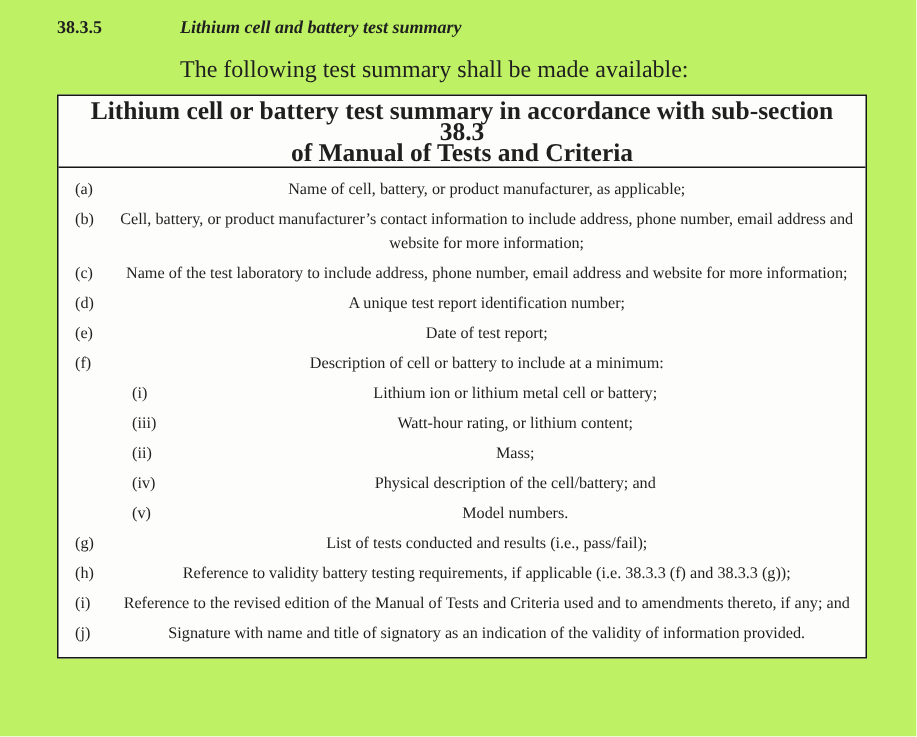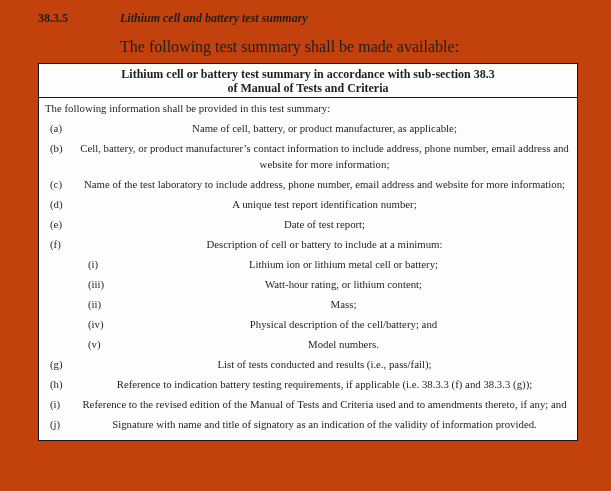--- a/index.html
+++ b/index.html
@@ -9,21 +9,21 @@
   }
   body {
     background: #fbfbfa;
     color: #1f1f1f;
     font-family: "Liberation Serif", "DejaVu Serif", serif;
     font-size: 11px;
   }
   .page {
     width: 611px; height: 491px;
     padding: 11px 33px 0 38px;
-    background: #c2410c;
+    background: #bef264;
   }
   .heading-row {
     font-size: 12px;
     font-weight: bold;
     line-height: 15px;
     white-space: nowrap;
   }
   .secnum {
     display: inline-block;
     width: 82px;
@@ -38,21 +38,21 @@
   }
   .doc-table {
     margin-top: 9px;
     border: 1.5px solid #171717;
     background: #fdfdfc;
   }
   .thead {
     border-bottom: 1.5px solid #171717;
     text-align: center;
     font-weight: bold;
-    font-size: 12px;
+    font-size: 17px;
     line-height: 14px;
     padding: 3px 6px 2px 6px;
   }
   .tbody {
     padding: 2px 5px 8px 6px;
     font-size: 10.8px;
     line-height: 16px;
   }
   .lead { margin: 0; }
   .item {
@@ -76,21 +76,20 @@
   <p class="intro">The following test summary shall be made available:</p>
 
   <div class="doc-table">
 
     <div class="thead">
       <div>Lithium cell or battery test summary in accordance with sub-section 38.3</div>
       <div>of Manual of Tests and Criteria</div>
     </div>
 
     <div class="tbody">
-      <p class="lead">The following information shall be provided in this test summary:</p>
 
       <div class="item">
         <span class="lbl">(a)</span>
         <span class="txt">Name of cell, battery, or product manufacturer, as applicable;</span>
       </div>
 
       <div class="item">
         <span class="lbl">(b)</span>
         <span class="txt">Cell, battery, or product manufacturer’s contact information to include address, phone number, email address and website for more information;</span>
       </div>
@@ -140,21 +139,21 @@
         <span class="txt">Model numbers.</span>
       </div>
 
       <div class="item">
         <span class="lbl">(g)</span>
         <span class="txt">List of tests conducted and results (i.e., pass/fail);</span>
       </div>
 
       <div class="item">
         <span class="lbl">(h)</span>
-        <span class="txt">Reference to indication battery testing requirements, if applicable (i.e. 38.3.3 (f) and 38.3.3 (g));</span>
+        <span class="txt">Reference to validity battery testing requirements, if applicable (i.e. 38.3.3 (f) and 38.3.3 (g));</span>
       </div>
 
       <div class="item">
         <span class="lbl">(i)</span>
         <span class="txt">Reference to the revised edition of the Manual of Tests and Criteria used and to amendments thereto, if any; and</span>
       </div>
 
       <div class="item">
         <span class="lbl">(j)</span>
         <span class="txt">Signature with name and title of signatory as an indication of the validity of information provided.</span>

